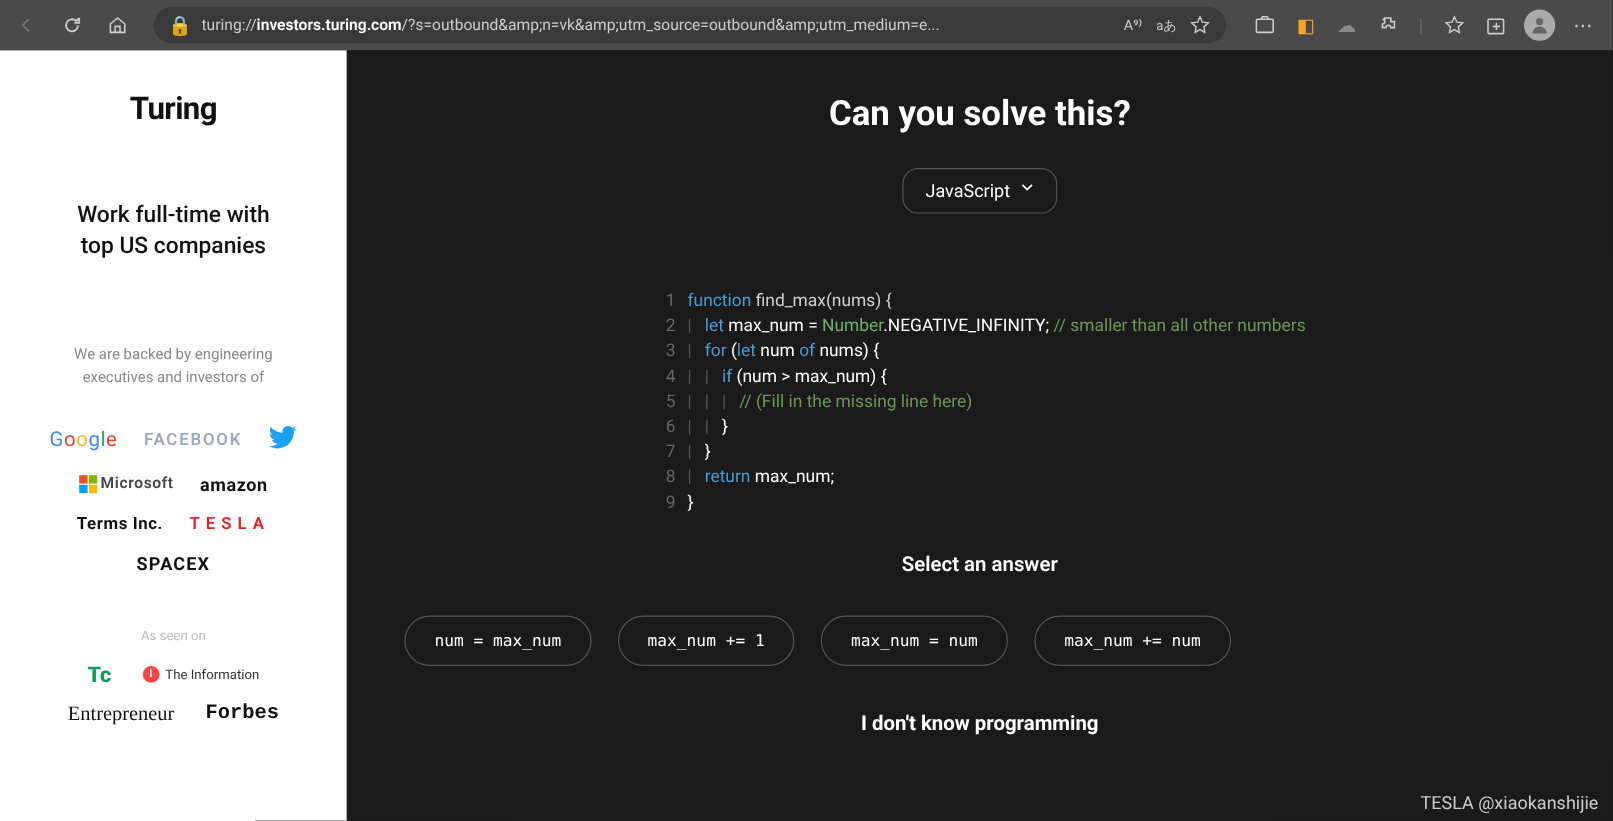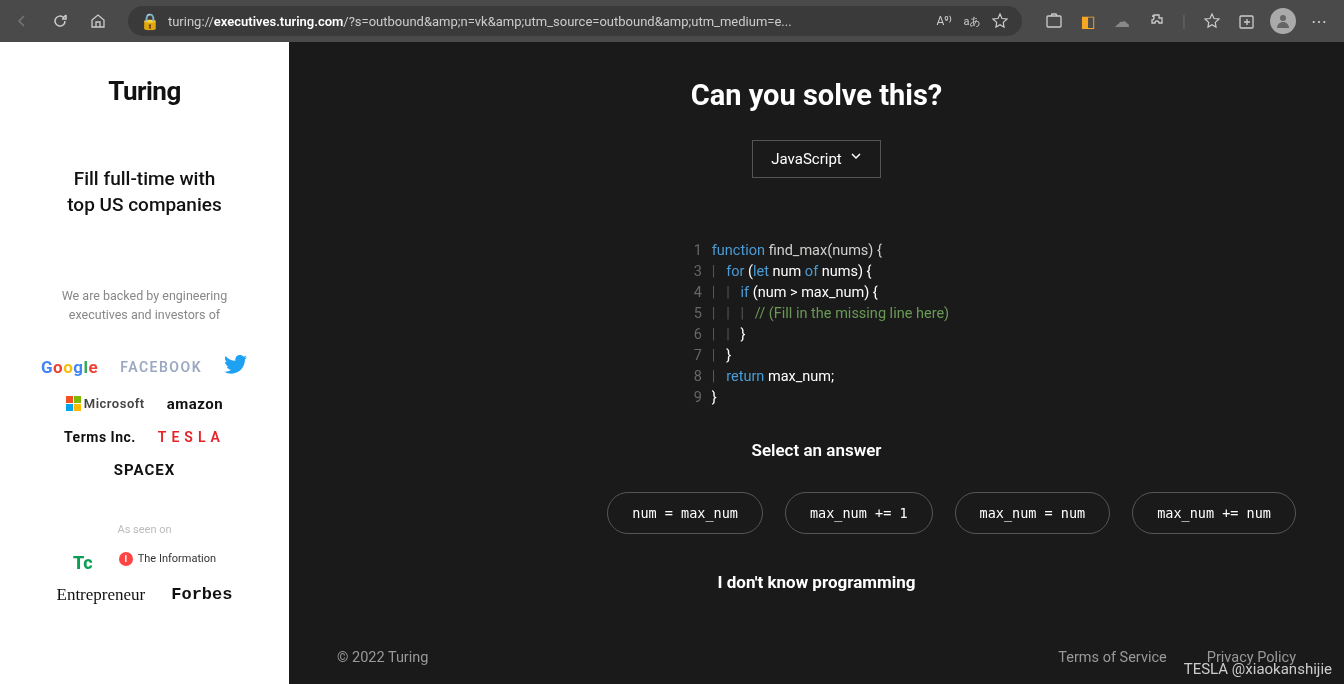--- a/index.html
+++ b/index.html
@@ -13,49 +13,49 @@
     .toolbar-icons{display:flex;gap:14px;align-items:center;padding:0 6px}
     .tb-icon{width:20px;height:20px;display:flex;align-items:center;justify-content:center;color:#ccc;cursor:pointer}
     .avatar{width:26px;height:26px;border-radius:50%;background:#aaa;display:flex;align-items:center;justify-content:center}
     .content{display:flex;height:642px}
     .sidebar{width:289px;background:#fff;padding:34px 20px 20px;text-align:center;overflow:hidden}
     .logo{font-size:26px;font-weight:700;color:#111;margin-bottom:60px;letter-spacing:-0.5px}
     .tagline{font-size:19px;font-weight:500;color:#111;line-height:1.35;margin-bottom:70px}
     .backed{font-size:12.5px;color:#888;line-height:1.5;margin-bottom:30px}
     .company-logos{display:flex;flex-wrap:wrap;justify-content:center;gap:16px 22px;align-items:center;margin-bottom:44px;padding:0 6px}
     .clogo{font-weight:600;letter-spacing:0.5px}
-    .g-logo{font-size:17px;font-weight:700}.g1{color:#4285F4}.g2{color:#EA4335}.g3{color:#FBBC05}.g4{color:#4285F4}.g5{color:#34A853}.g6{color:#EA4335}
+    .g-logo{font-size:17px;font-weight:400}.g1{color:#4285F4}.g2{color:#EA4335}.g3{color:#FBBC05}.g4{color:#4285F4}.g5{color:#34A853}.g6{color:#EA4335}
     .fb-logo{color:#9aa8c2;font-size:14px;letter-spacing:1.5px}
     .tw-logo{color:#1DA1F2}
     .ms-logo{color:#444;font-size:13px;display:flex;align-items:center;gap:3px}
     .ms-squares{display:inline-grid;grid-template-columns:7px 7px;grid-template-rows:7px 7px;gap:1px}
     .ms-squares span:nth-child(1){background:#F25022}.ms-squares span:nth-child(2){background:#7FBA00}.ms-squares span:nth-child(3){background:#00A4EF}.ms-squares span:nth-child(4){background:#FFB900}
     .amz-logo{color:#111;font-size:15px;font-weight:700}
     .snap-logo{color:#111;font-size:14px;font-weight:700}
     .tesla-logo{color:#E82127;font-size:14px;font-weight:600;letter-spacing:5px}
     .spacex-logo{color:#111;font-size:15px;font-weight:700;letter-spacing:1px}
     .asseen{font-size:11px;color:#bbb;margin-bottom:16px}
-    .press-logos{display:flex;flex-wrap:wrap;justify-content:center;gap:12px 26px;align-items:flex-start}
+    .press-logos{display:flex;flex-wrap:wrap;justify-content:center;gap:12px 26px;align-items:center}
     .tc-logo{color:#0a9e55;font-weight:800;font-size:18px}
     .info-logo{display:flex;align-items:center;gap:5px;font-size:11px;color:#333}
     .info-i{width:14px;height:14px;border-radius:50%;background:#f44;color:#fff;font-size:9px;display:flex;align-items:center;justify-content:center;font-weight:700}
     .ent-logo{font-family:serif;font-size:17px;color:#111;font-weight:400}
     .forbes-logo{font-family:Liberation Mono, monospace;font-size:17px;color:#111;font-weight:600}
     .main{flex:1;background:#1a1a1a;color:#fff;padding:36px 48px 18px;display:flex;flex-direction:column;position:relative}
     .title{font-size:29px;font-weight:700;text-align:center;margin-bottom:28px}
-    .lang-sel{align-self:center;border:1px solid #555;border-radius:0;padding:9px 18px;font-size:15px;color:#fff;display:flex;align-items:flex-start;gap:8px;cursor:pointer;margin-bottom:50px;background:transparent}
+    .lang-sel{align-self:center;border:1px solid #555;border-radius:13px;padding:9px 18px;font-size:15px;color:#fff;display:flex;align-items:flex-start;gap:8px;cursor:pointer;margin-bottom:50px;background:transparent}
     .code{font-family:'Consolas','Monaco',monospace;font-size:14.5px;line-height:1.45;margin:12px auto;width:fit-content;margin-bottom:32px}
     .line{white-space:pre}
     .ln{color:#666;display:inline-block;width:18px;text-align:right;margin-right:10px;user-select:none}
     .g{color:#555}
     .kw{color:#4a9cd6}.fn{color:#d0d0cf}.pn{color:#d0d0cf}.pl{color:#d0d0cf}
     .nm{color:#6cb26c}.cm{color:#6a9955}
     .kw2{color:#4a9cd6}
     .select-ans{text-align:center;font-size:17px;font-weight:600;margin-bottom:32px}
-    .answers{display:flex;justify-content:flex-end;gap:22px;margin-bottom:38px}
+    .answers{display:flex;justify-content:flex-start;gap:22px;margin-bottom:38px}
     .ans-btn{border:1px solid #555;border-radius:24px;padding:12px 24px;font-family:'Consolas',monospace;font-size:13.5px;color:#fff;background:transparent;cursor:pointer}
     .dunno{text-align:center;font-size:17px;font-weight:700;cursor:pointer}
     .footer{display:flex;justify-content:space-between;align-items:center;margin-top:auto;padding-top:12px;color:#999;font-size:14.5px}
     .footer-links{display:flex;gap:40px}
     .footer-links span{cursor:pointer}
     .watermark{position:absolute;bottom:6px;right:12px;color:#ccc;font-size:15px}
     .sep{color:#666;margin:0 2px}
   </style>
 </head>
 <body>
@@ -72,21 +72,21 @@
         <path d="M13 8a5 5 0 1 1-1.5-3.5L14 2M14 2v4h-4"></path>
       </svg>
     </div>
   <div class="nav-btn">
       <svg width="16" height="16" viewBox="0 0 16 16" fill="none" stroke="currentColor" stroke-width="1.3">
         <path d="M2 7l6-5 6 5v7H2z M6 14v-5h4v5"></path>
       </svg>
     </div>
   <div class="url-bar">
     <span style="color:#ccc">🔒</span>
-    <span class="url-text"><span>turing://</span><span class="bold">executives.turing.com</span><span>/?s=outbound&amp;amp;n=vk&amp;amp;utm_source=outbound&amp;amp;utm_medium=e...</span></span>
+    <span class="url-text"><span>turing://</span><span class="bold">investors.turing.com</span><span>/?s=outbound&amp;amp;n=vk&amp;amp;utm_source=outbound&amp;amp;utm_medium=e...</span></span>
     <span class="tb-icon" style="font-size:12px">A⁹⁾</span>
     <span class="tb-icon" style="font-size:11px">aあ</span>
     <span class="tb-icon">
         <svg width="16" height="16" viewBox="0 0 16 16" fill="none" stroke="currentColor" stroke-width="1.2">
           <path d="M8 1l2 4.5 5 .5-3.7 3.4L12 14l-4-2.3L4 14l.7-4.6L1 6l5-.5z"></path>
         </svg>
       </span>
   </div>
   <div class="toolbar-icons">
     <span class="tb-icon">
@@ -120,21 +120,21 @@
           <path d="M3 16c0-3.3 2.7-6 6-6s6 2.7 6 6z"></path>
         </svg>
       </span>
     <span class="tb-icon" style="letter-spacing:2px">⋯</span>
   </div>
 </div>
 
 <div class="content">
   <aside class="sidebar">
     <div class="logo">Turing</div>
-    <div class="tagline"><span>Fill full-time with</span><br><span>top US companies</span></div>
+    <div class="tagline"><span>Work full-time with</span><br><span>top US companies</span></div>
     <div class="backed"><span>We are backed by engineering</span><br><span>executives and investors of</span></div>
     <div class="company-logos">
       <span class="clogo g-logo"><span class="g1">G</span><span class="g2">o</span><span class="g3">o</span><span class="g4">g</span><span class="g5">l</span><span class="g6">e</span></span>
       <span class="clogo fb-logo">FACEBOOK</span>
       <span class="tw-logo"><svg width="24" height="20" viewBox="0 0 24 20" fill="currentColor">
             <path d="M23 2.3c-.8.4-1.7.6-2.6.8.9-.6 1.7-1.5 2-2.6-.9.5-1.9.9-2.9 1.1C18.6.6 17.4 0 16 0c-2.6 0-4.7 2.1-4.7 4.7 0 .4 0 .7.1 1.1C7.5 5.6 4 3.7 1.6.9 1.2 1.6 1 2.4 1 3.3c0 1.6.8 3.1 2.1 3.9C2.3 7.2 1.6 7 1 6.7v.1c0 2.3 1.6 4.2 3.8 4.6-.4.1-.8.2-1.2.2-.3 0-.6 0-.9-.1.6 1.9 2.3 3.2 4.4 3.3-1.6 1.3-3.6 2-5.8 2-.4 0-.7 0-1.1-.1C2.2 18 4.7 18.7 7.3 18.7c8.8 0 13.6-7.3 13.6-13.6v-.6c.9-.7 1.7-1.5 2.4-2.5z"></path>
           </svg></span>
       <span class="clogo ms-logo">
           <span class="ms-squares">
             <span></span>
@@ -164,38 +164,32 @@
   <main class="main">
     <h1 class="title">Can you solve this?</h1>
     <button class="lang-sel">
         <span>JavaScript</span>
         <svg width="12" height="12" viewBox="0 0 12 12" fill="none" stroke="currentColor" stroke-width="1.5">
           <path d="M2 4l4 4 4-4"></path>
         </svg>
       </button>
     <div class="code" id="code-block">
         <div class="line"><span class="ln">1</span><span class="kw">function</span> <span class="fn">find_max</span><span class="pn">(nums)</span> <span class="pl">{</span></div>
+        <div class="line"><span class="ln">2</span><span class="g">|</span>   <span class="kw2">let</span> max_num = <span class="nm">Number</span>.NEGATIVE_INFINITY; <span class="cm">// smaller than all other numbers</span></div>
         <div class="line"><span class="ln">3</span><span class="g">|</span>   <span class="kw">for</span> (<span class="kw2">let</span> num <span class="kw">of</span> nums) {</div>
         <div class="line"><span class="ln">4</span><span class="g">|</span>   <span class="g">|</span>   <span class="kw">if</span> (num &gt; max_num) {</div>
         <div class="line"><span class="ln">5</span><span class="g">|</span>   <span class="g">|</span>   <span class="g">|</span>   <span class="cm">// (Fill in the missing line here)</span></div>
         <div class="line"><span class="ln">6</span><span class="g">|</span>   <span class="g">|</span>   }</div>
         <div class="line"><span class="ln">7</span><span class="g">|</span>   }</div>
         <div class="line"><span class="ln">8</span><span class="g">|</span>   <span class="kw">return</span> max_num;</div>
         <div class="line"><span class="ln">9</span>}</div>
       </div>
     <div class="select-ans">Select an answer</div>
     <div class="answers" id="answers">
         <button class="ans-btn">num = max_num</button>
         <button class="ans-btn">max_num += 1</button>
         <button class="ans-btn">max_num = num</button>
         <button class="ans-btn">max_num += num</button>
       </div>
     <div class="dunno">I don't know programming</div>
-    <div class="footer">
-      <span>© 2022 Turing</span>
-      <div class="footer-links">
-        <span>Terms of Service</span>
-        <span>Privacy Policy</span>
-      </div>
-    </div>
     <div class="watermark">TESLA @xiaokanshijie</div>
   </main>
 </div>
 
 </body></html>

